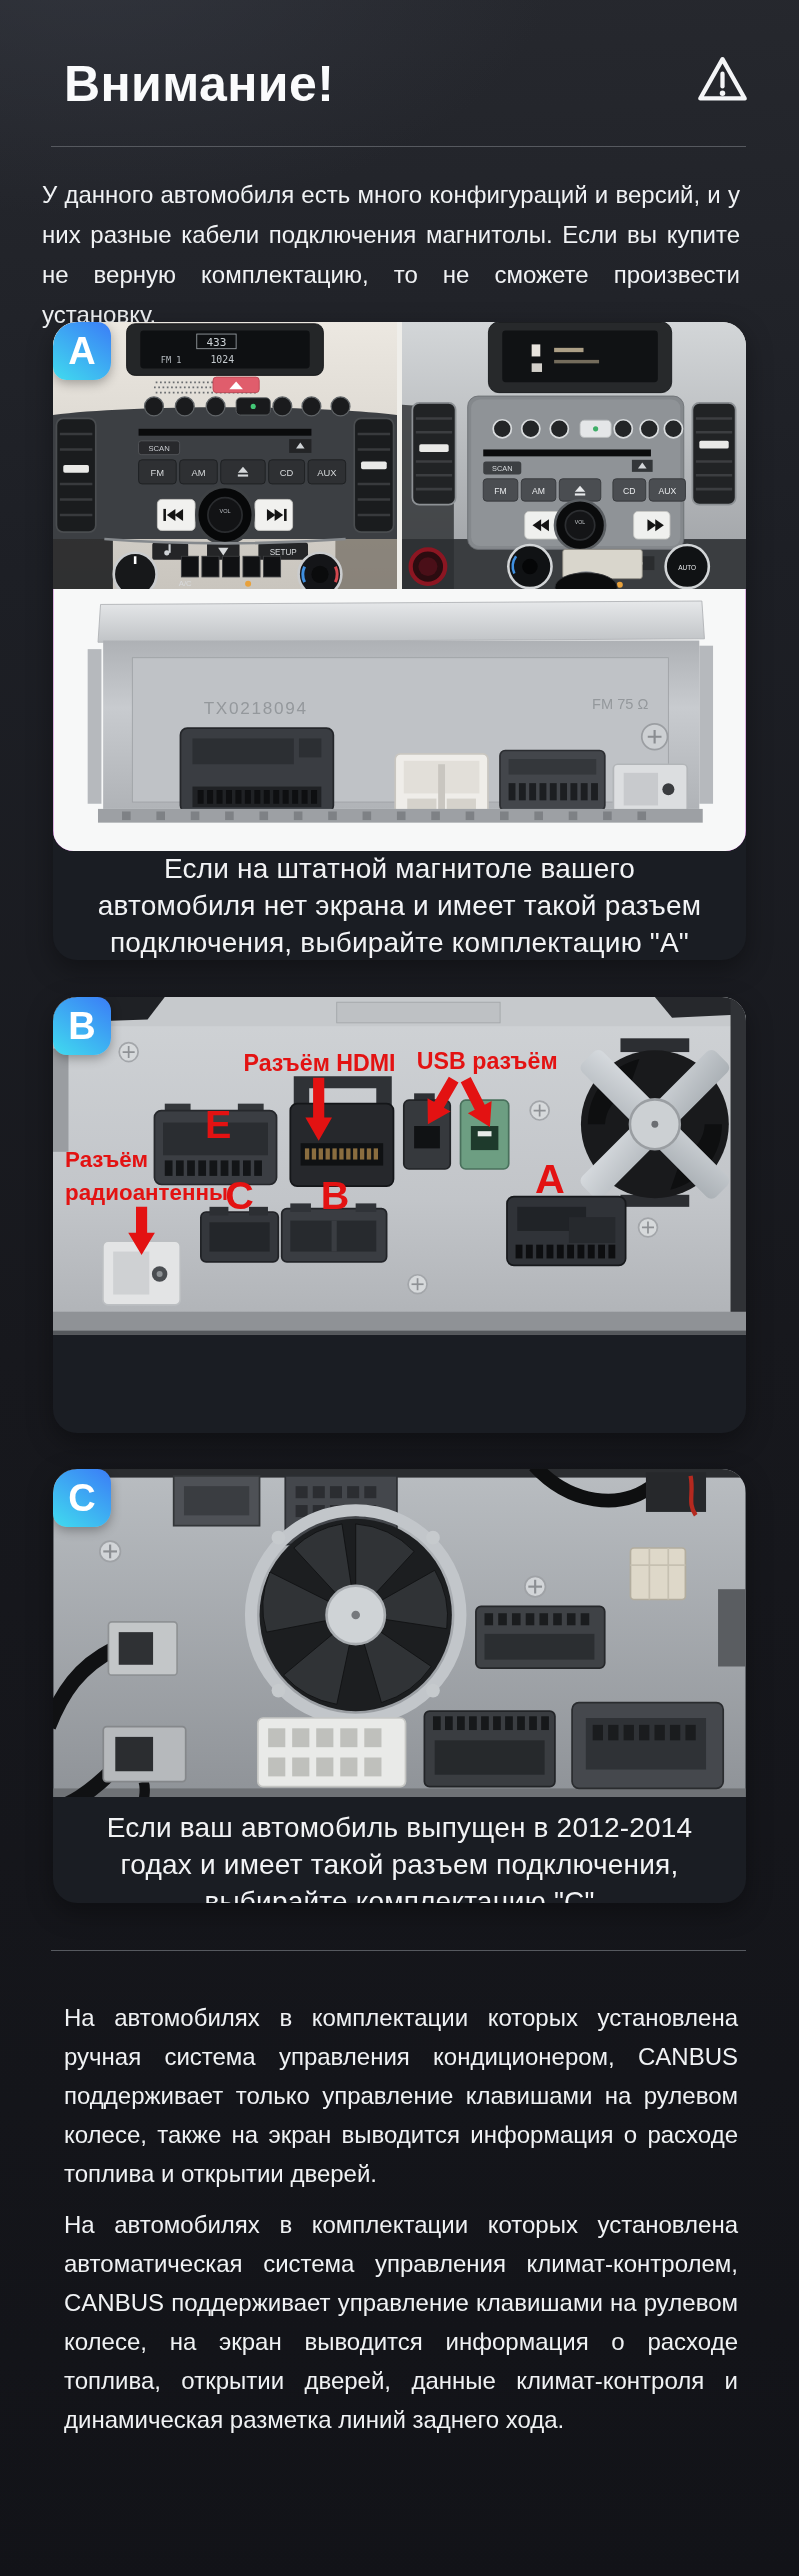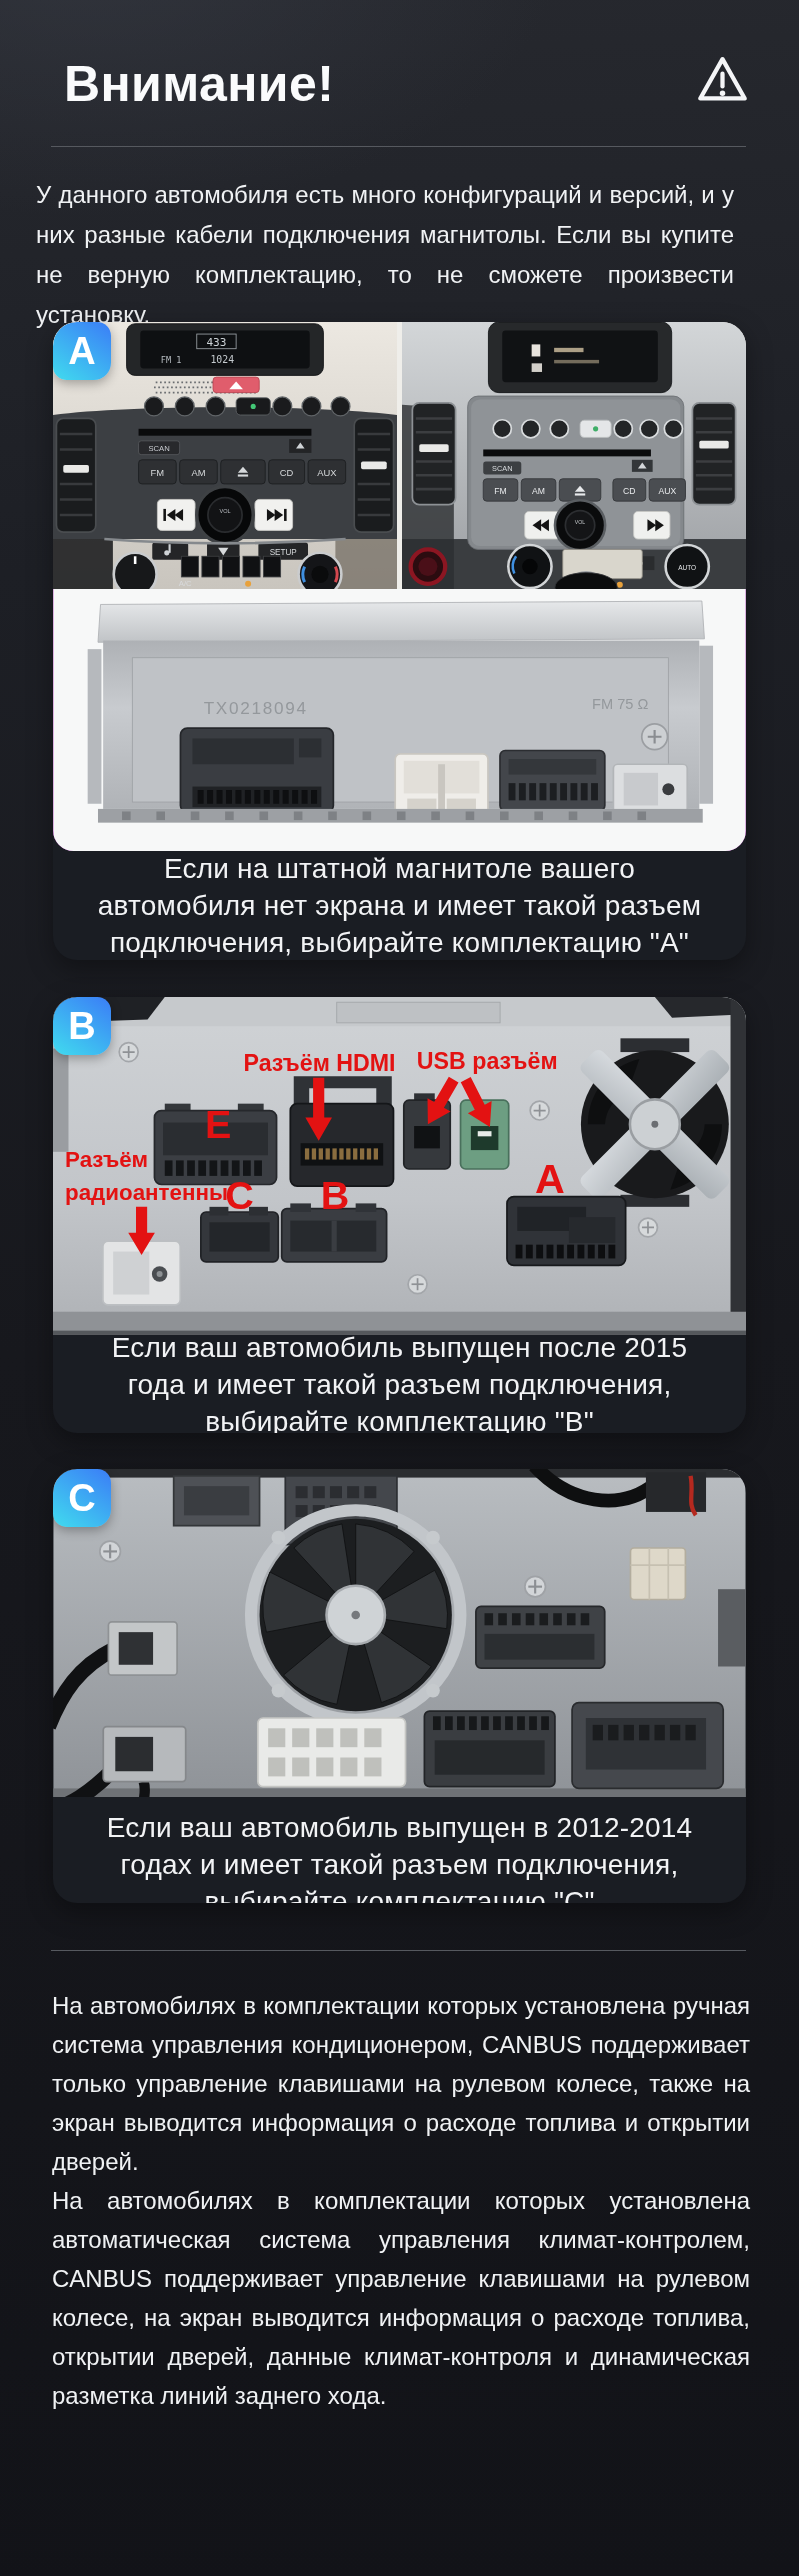--- a/index.html
+++ b/index.html
@@ -16,21 +16,21 @@
       linear-gradient(178deg,#26282e 0%,#1d1f25 22%,#17181d 52%,#121318 100%);
   }
   .title{
     position:absolute;left:50px;top:41px;margin:14px;
     font-size:50px;font-weight:700;letter-spacing:0.4px;color:#fafbfc;
   }
   .warn{position:absolute;left:696px;top:53px;}
   .divider{position:absolute;left:51px;width:695px;height:0.9px;background:#56595f;}
   .d1{top:146px;} .d2{top:1950px;}
   .intro{
-    position:absolute;left:36px;top:175px;width:698px;margin:0;
+    position:absolute;left:42px;top:175px;width:698px;margin:0;
     font-size:24px;line-height:40px;text-align:justify;color:#f0f2f4;
   }
   .card{
     position:absolute;left:53px;width:693px;border-radius:24px;overflow:hidden;
     background:#1a1d23;box-shadow:0 8.6px 26px rgba(0,0,0,.35);
   }
   .card-a{top:322px;height:638px;}
   .card-b{top:997px;height:436px;}
   .card-c{top:1469px;height:434px;}
   .badge{
@@ -45,21 +45,21 @@
   .photo-row svg{display:block;height:267px;width:calc(50% - 1.7px);}
   .white-photo{height:262px;background:#a21caf;border-radius:0 0 20.6px 20.6px;overflow:hidden;}
   .white-photo svg{display:block;}
   .photo-b,.photo-c{display:block;}
   .caption{
     display:flex;align-items:center;justify-content:center;text-align:center;
     padding:0 33px;font-size:28px;line-height:37px;color:#f2f3f5;letter-spacing:0.2px;
   }
   .cap-a{height:109px;} .cap-b{height:98px;} .cap-c{height:134px;}
   .footer{position:absolute;left:52px;top:1986px;width:698px;}
-  .footer p{margin:0;font-size:24px;line-height:39px;text-align:justify;color:#f0f2f4;}
+  .footer p{margin:12px;font-size:24px;line-height:39px;text-align:justify;color:#f0f2f4;}
   svg text{font-family:"Liberation Sans", sans-serif;}
   .seg{font-family:"DejaVu Sans Mono", monospace;}
   .redlbl{fill:#e31212;font-weight:700;}
 </style>
 </head>
 <body>
 
 <div class="page">
 
   <h1 class="title">Внимание!</h1>
@@ -543,23 +543,20 @@
         <text class="redlbl" x="14" y="198" font-size="26">Разъём</text>
         <text class="redlbl" x="14" y="236" font-size="26">радиоантенны</text>
         <path d="M96.5,244h13v30h9l-15.5,26l-15.5,-26h9z" fill="#e31212"></path>
         <text class="redlbl" x="192" y="164" font-size="46" text-anchor="middle">E</text>
         <text class="redlbl" x="217" y="246" font-size="46" text-anchor="middle">C</text>
         <text class="redlbl" x="328" y="246" font-size="46" text-anchor="middle">B</text>
         <text class="redlbl" x="578" y="228" font-size="48" text-anchor="middle">A</text>
       </g>
     </svg>
 
-    <div class="caption cap-b">
-      <span>Если ваш автомобиль выпущен после 2015 года и имеет такой разъем подключения, выбирайте комплектацию "B"</span>
-    </div>
   </section>
 
   <section class="card card-c">
     <div class="badge">C</div>
 
     <svg class="photo-c" viewBox="0 0 806 382" width="693" height="328">
       <defs>
         <linearGradient id="gMetalC" x1="0" y1="0" x2="0" y2="1">
           <stop offset="0" stop-color="#b9bdc1"></stop>
             <stop offset="1" stop-color="#8f9398"></stop>

